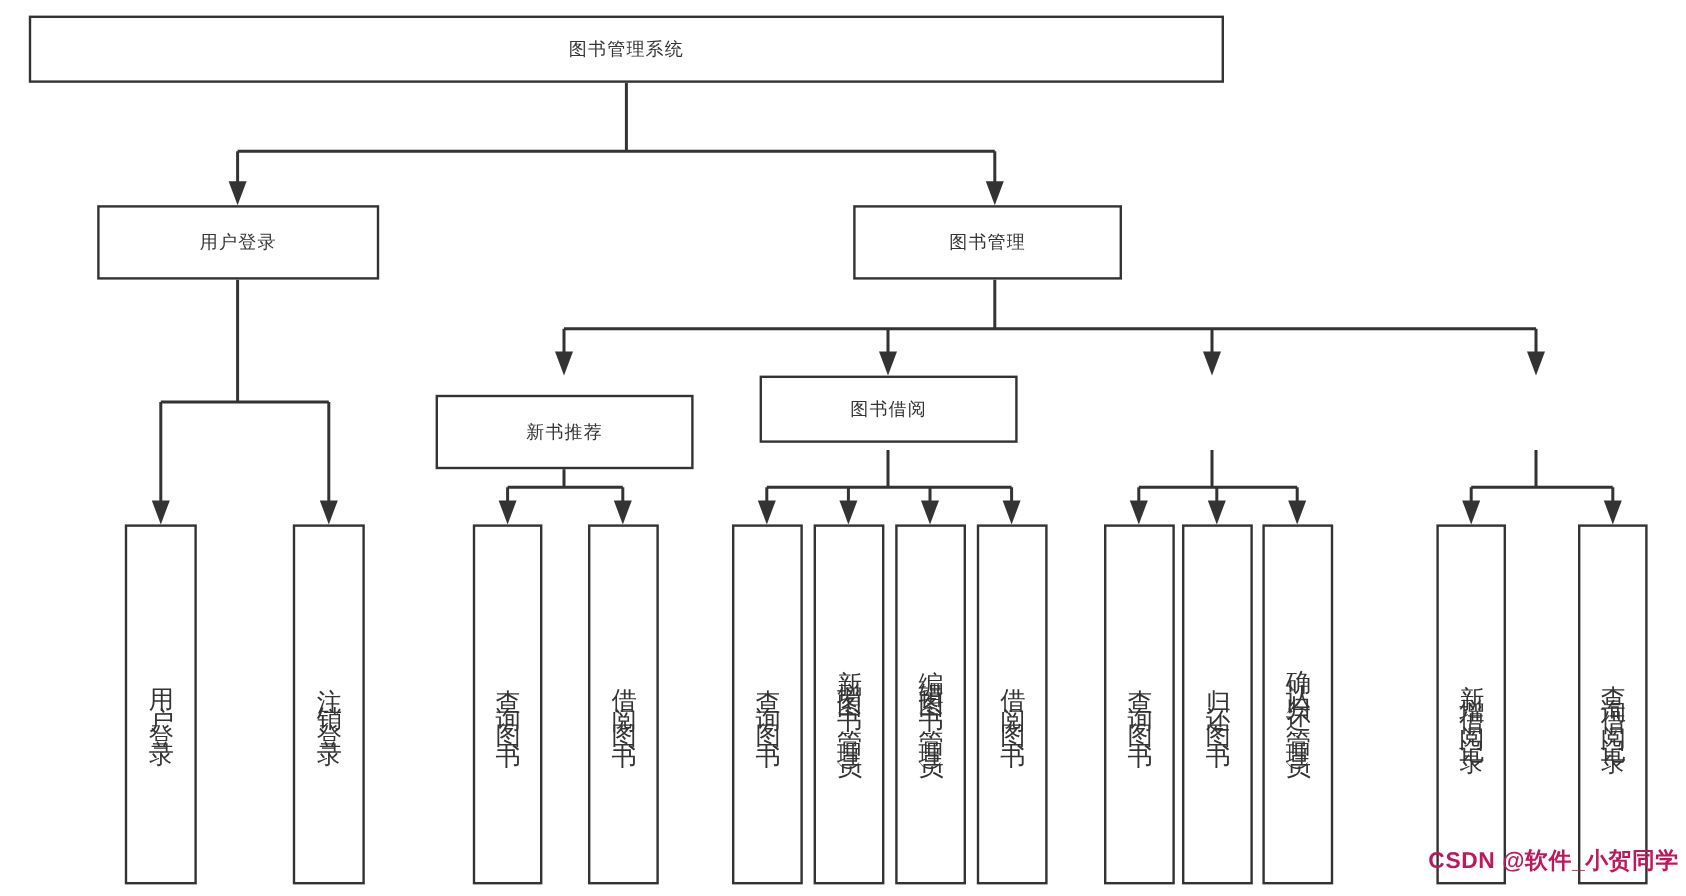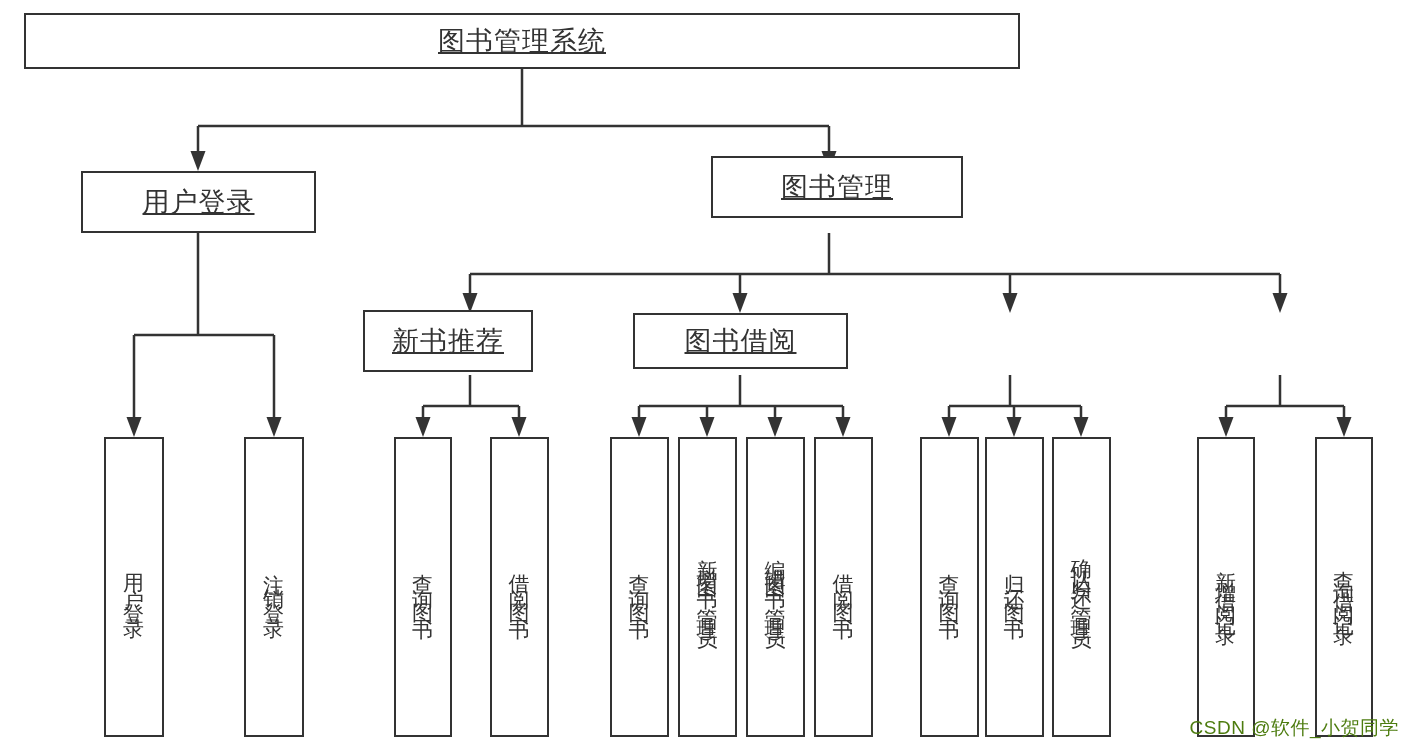--- a/index.html
+++ b/index.html
@@ -20,47 +20,47 @@
     position: absolute;
     box-sizing: border-box;
     background: #ffffff;
     border: 2.5px solid #333333;
     display: flex;
     align-items: center;
     justify-content: center;
     z-index: 2;
   }
   .hlabel {
-    font-size: 27px;
+    font-size: 15px;
     color: #333333;
     letter-spacing: 1px;
     white-space: nowrap;
-    text-decoration: underline;
   }
   .vbox { top: 437px; height: 300px; }
   .vlabel {
     writing-mode: vertical-rl;
     text-orientation: mixed;
     font-size: 21px;
     color: #333333;
     line-height: 1;
     white-space: nowrap;
   }
   .c4 { letter-spacing: 15px; }
   .c6 { letter-spacing: 11px; }
   .c8 { letter-spacing: 10px; }
   .watermark {
     position: absolute;
     right: 6px;
-    bottom: 6px;
+    bottom: 17px;
     font-size: 19px;
-    color: #4d7c0f;
+    color: #be185d;
     letter-spacing: 0.5px;
     z-index: 5;
     white-space: nowrap;
+    font-weight: bold;
   }
 </style>
 </head>
 <body>
 
 <div class="canvas">
 
   <svg class="connectors" width="1405" height="747" viewBox="0 0 1405 747" aria-hidden="true">
     <g stroke="#333333" stroke-width="2.5" fill="none">
       <path d="M522 69 V126 M198 126 H829 M198 126 V152 M829 126 V152"></path>
@@ -94,25 +94,25 @@
     </g>
   </svg>
 
   <div class="box" style="left:24px;top:13px;width:996px;height:56px">
     <span class="hlabel">图书管理系统</span>
   </div>
 
   <div class="box" style="left:81px;top:171px;width:235px;height:62px">
     <span class="hlabel">用户登录</span>
   </div>
-  <div class="box" style="left:711px;top:156px;width:252px;height:62px">
+  <div class="box" style="left:711px;top:171px;width:224px;height:62px">
     <span class="hlabel">图书管理</span>
   </div>
 
-  <div class="box" style="left:363px;top:310px;width:170px;height:62px">
+  <div class="box" style="left:363px;top:329px;width:215px;height:62px">
     <span class="hlabel">新书推荐</span>
   </div>
   <div class="box" style="left:633px;top:313px;width:215px;height:56px">
     <span class="hlabel">图书借阅</span>
   </div>
 
   <div class="box vbox" style="left:104px;width:60px">
     <span class="vlabel c4">用户登录</span>
   </div>
   <div class="box vbox" style="left:244px;width:60px">

